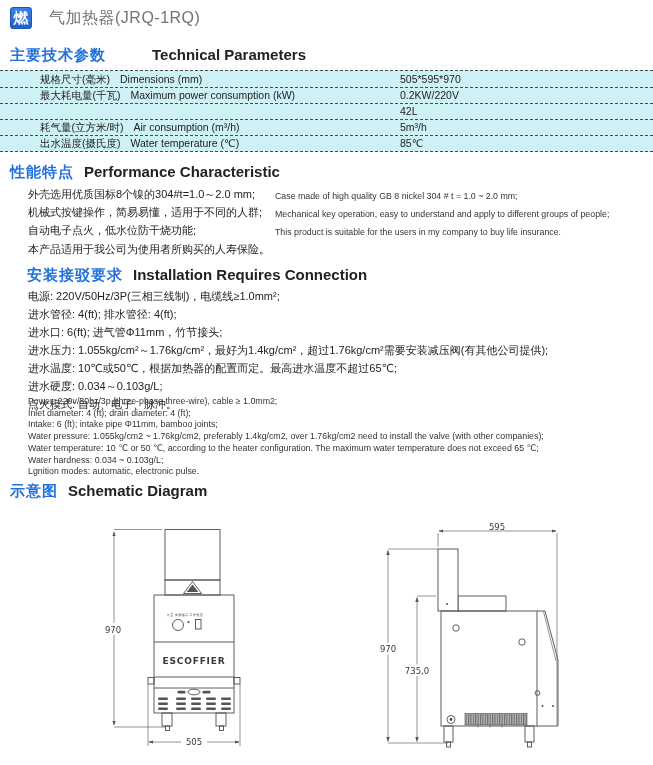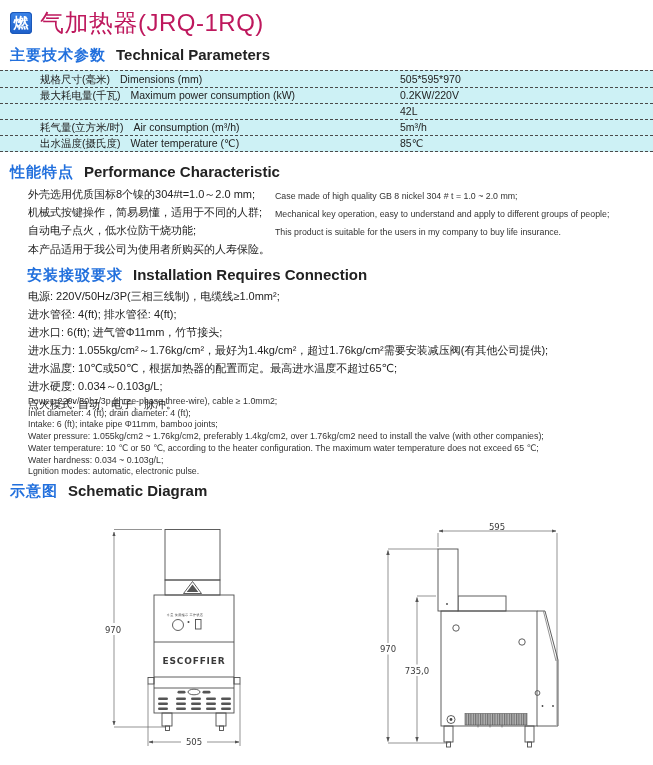--- a/index.html
+++ b/index.html
@@ -8,21 +8,21 @@
     font-family:"Liberation Sans","DejaVu Sans",sans-serif; color:#222;
     overflow:hidden;
   }
   
   .titlebar{position:absolute; left:10px; top:7px; display:flex; align-items:center;}
   .badge{
     width:22px; height:22px; border-radius:4px; background:linear-gradient(#3b84e8,#1d5fc9);
     color:#fff; font-size:15px; line-height:22px; text-align:center; font-weight:bold;
     box-shadow:inset 0 0 0 1px #1b57b8;
   }
-  .title-zh{font-size:24px; color:#be185d; margin-left:8px; letter-spacing:0.5px;}
+  .title-zh{font-size:16px; color:#737373; margin-left:17px; letter-spacing:0.5px;}
   .title-en{font-size:12px; color:#1a1a1a; margin-left:8px; font-weight:bold; position:relative; top:3px;}
   
   .sec{position:absolute; left:10px; display:flex; align-items:baseline;}
   .sec .zh{font-size:15px; font-weight:bold; color:#2270dd; letter-spacing:1px;}
   .sec .en{font-size:15px; font-weight:bold; color:#222; margin-left:10px;}
   
   .spec-table{
     position:absolute; left:0; top:70px; width:653px; background:#cdf1f5;
     border-top:1px dashed #4a4a4a; padding-top:1px;
   }
@@ -46,21 +46,21 @@
 </head>
 <body>
 
 <div class="page">
 
   <div class="titlebar">
     <div class="badge">燃</div>
     <div class="title-zh">气加热器(JRQ-1RQ)</div>
   </div>
 
-  <div class="sec" style="top:46px;">
+  <div class="sec" style="top:46px;gap:36px;">
     <span class="zh">主要技术参数</span>
     <span class="en">Technical Parameters</span>
   </div>
 
   <div class="spec-table">
     <div class="srow">
       <span class="lbl"><span>规格尺寸(毫米)</span><span class="en">Dimensions (mm)</span></span>
       <span class="val">505*595*970</span>
     </div>
     <div class="srow">

